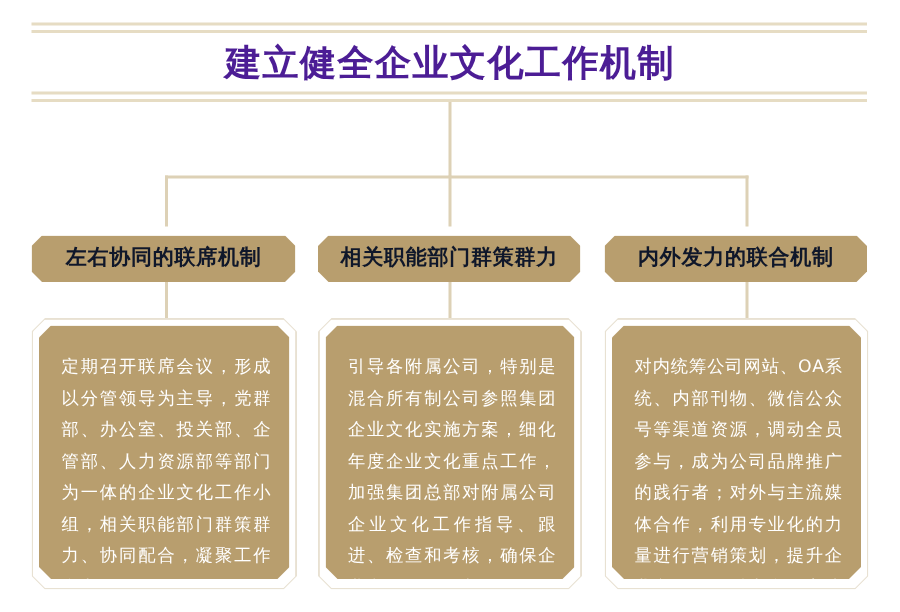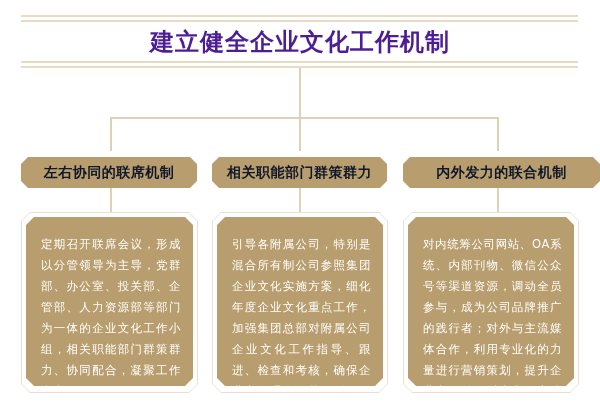--- a/index.html
+++ b/index.html
@@ -54,21 +54,21 @@
 <div class="head" style="left:212px; width:175px;">
   <span>相关职能部门群策群力</span>
 </div>
 <div class="bodybox" style="left:212px; width:176px;">
   <div class="white"></div>
   <div class="inner">
     <div class="text">引导各附属公司，特别是混合所有制公司参照集团企业文化实施方案，细化年度企业文化重点工作，加强集团总部对附属公司企业文化工作指导、跟进、检查和考核，确保企业文化理念向基层延伸，落地生根。</div>
   </div>
 </div>
 
-<div class="head" style="left:403px; width:197px;">
+<div class="head" style="left:403px; width:175px;">
   <span>内外发力的联合机制</span>
 </div>
 <div class="bodybox" style="left:403px; width:176px;">
   <div class="white"></div>
   <div class="inner">
     <div class="text">对内统筹公司网站、OA系统、内部刊物、微信公众号等渠道资源，调动全员参与，成为公司品牌推广的践行者；对外与主流媒体合作，利用专业化的力量进行营销策划，提升企业文化的辐射力和深高速品牌形象。</div>
   </div>
 </div>
 
 </body></html>

